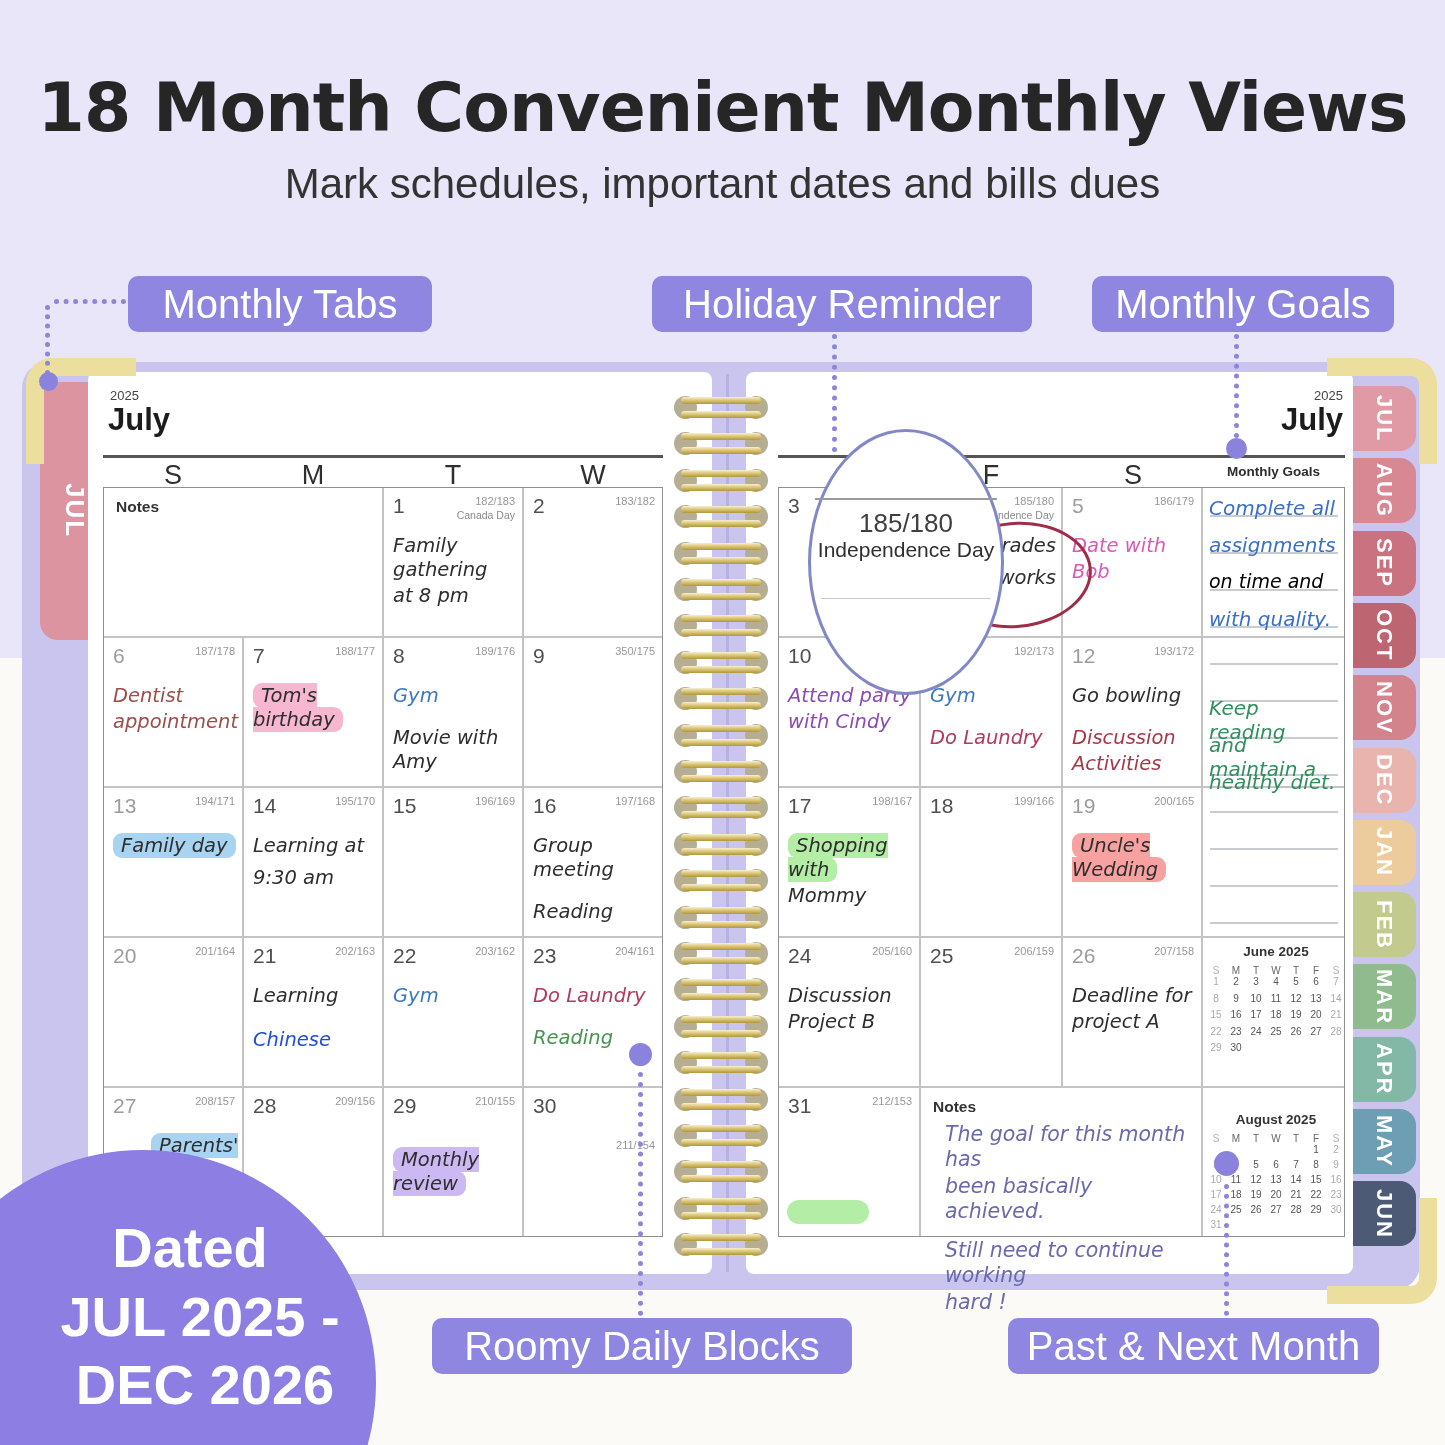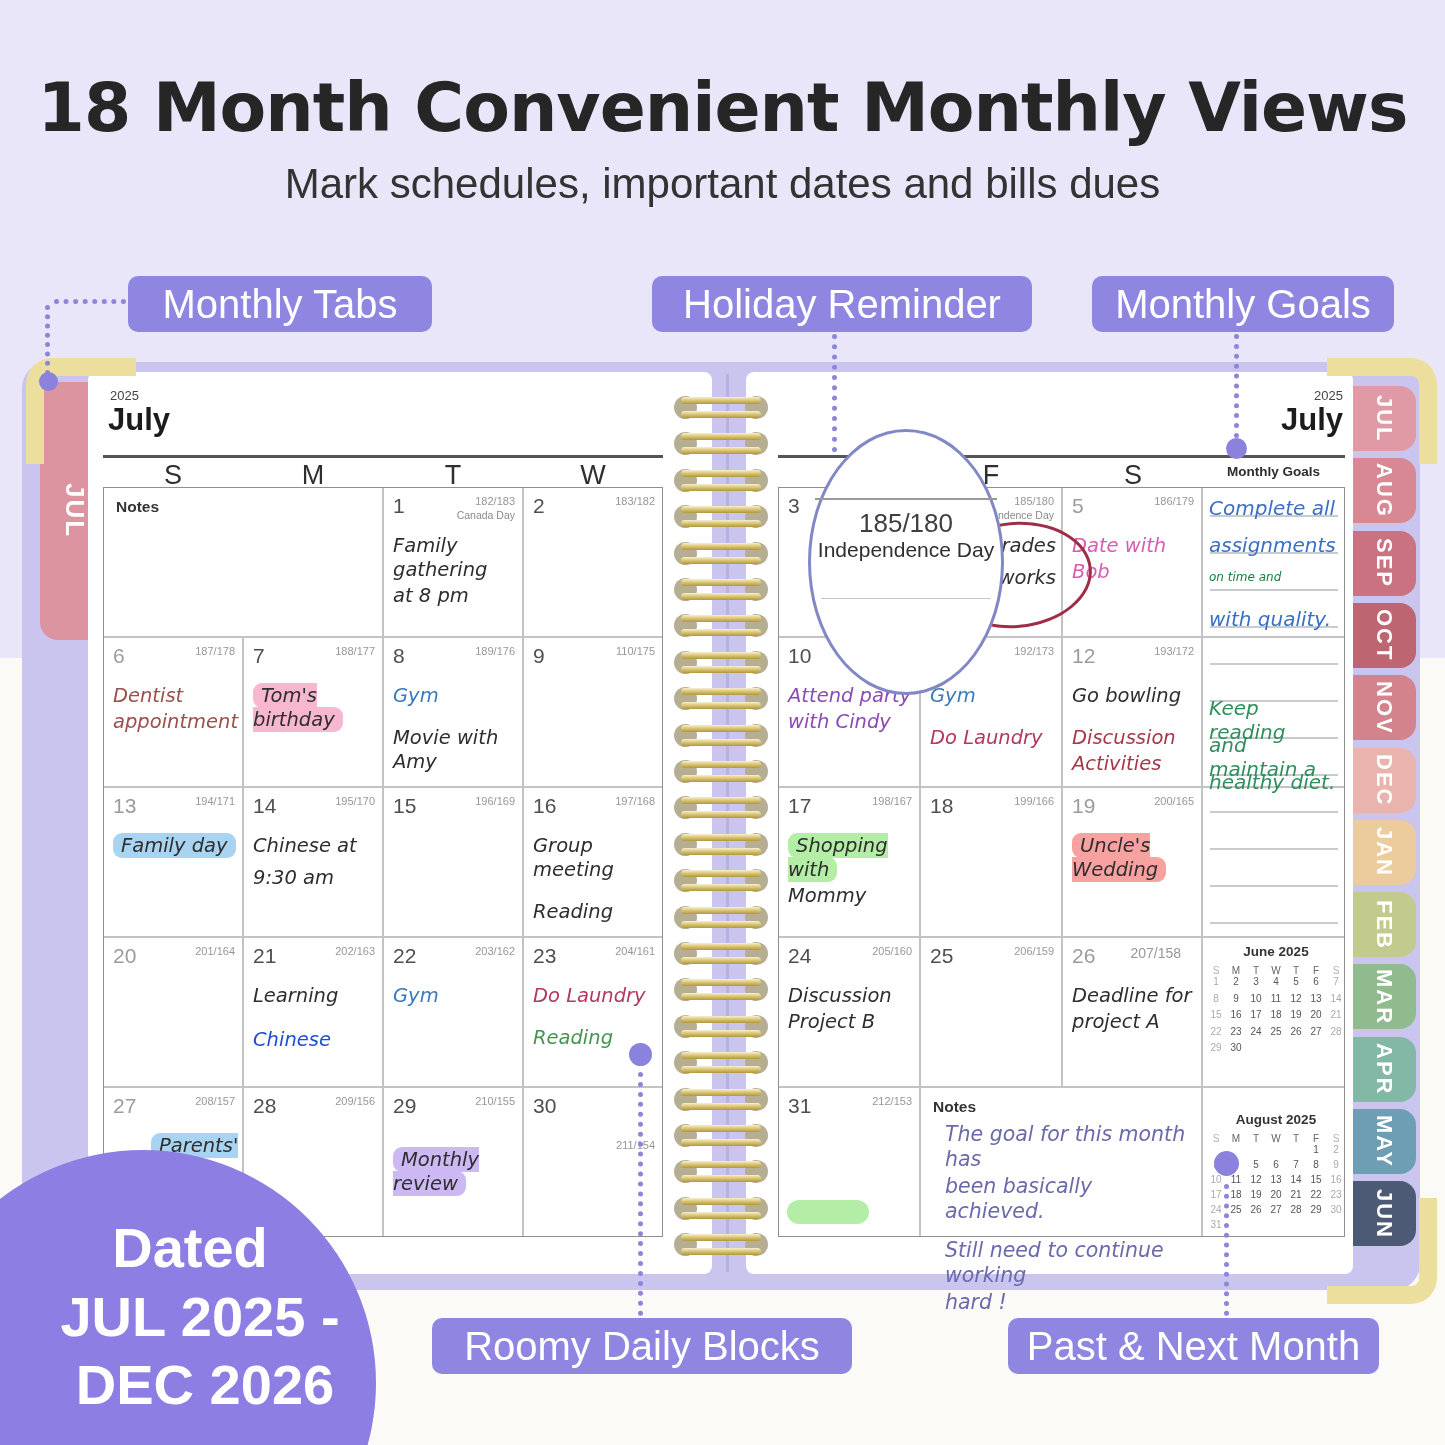--- a/index.html
+++ b/index.html
@@ -128,34 +128,34 @@
     <div class="cell" style="position: absolute; left: 383px; top: 637px; width: 140px; height: 150px;">
       <div style="position: absolute; left: 9px; top: 6px; font-size: 21px; color: rgb(79, 79, 79);">8</div>
       <div style="position: absolute; right: 7px; top: 7px; font-size: 11px; color: rgb(151, 151, 151);">189/176</div>
       <div style="position: absolute; left: 9px; right: 5px; top: 46px;">
         <div class="hw" style="position: relative; margin-top: 0px; color: rgb(59, 121, 187);">Gym</div>
         <div class="hw" style="position: relative; margin-top: 18px; color: rgb(46, 46, 46);">Movie with Amy</div>
       </div>
     </div>
     <div class="cell" style="position: absolute; left: 523px; top: 637px; width: 140px; height: 150px;">
       <div style="position: absolute; left: 9px; top: 6px; font-size: 21px; color: rgb(79, 79, 79);">9</div>
-      <div style="position: absolute; right: 7px; top: 7px; font-size: 11px; color: rgb(151, 151, 151);">110/175</div>
+      <div style="position: absolute; right: 7px; top: 7px; font-size: 11px; color: rgb(151, 151, 151);">350/175</div>
     </div>
     <div class="cell" style="position: absolute; left: 103px; top: 787px; width: 140px; height: 150px;">
       <div style="position: absolute; left: 9px; top: 6px; font-size: 21px; color: rgb(156, 156, 156);">13</div>
       <div style="position: absolute; right: 7px; top: 7px; font-size: 11px; color: rgb(151, 151, 151);">194/171</div>
       <div style="position: absolute; left: 9px; right: 5px; top: 46px;">
         <div class="hw" style="position: relative; margin-top: 0px; color: rgb(46, 46, 46);"><span class="hl" style="background: rgb(168, 212, 242);">Family day</span></div>
       </div>
     </div>
     <div class="cell" style="position: absolute; left: 243px; top: 787px; width: 140px; height: 150px;">
       <div style="position: absolute; left: 9px; top: 6px; font-size: 21px; color: rgb(79, 79, 79);">14</div>
       <div style="position: absolute; right: 7px; top: 7px; font-size: 11px; color: rgb(151, 151, 151);">195/170</div>
       <div style="position: absolute; left: 9px; right: 5px; top: 46px;">
-        <div class="hw" style="position: relative; margin-top: 0px; color: rgb(46, 46, 46);">Chinese at</div>
+        <div class="hw" style="position: relative; margin-top: 0px; color: rgb(46, 46, 46);">Learning at</div>
         <div class="hw" style="position: relative; margin-top: 8px; color: rgb(46, 46, 46);">9:30 am</div>
       </div>
     </div>
     <div class="cell" style="position: absolute; left: 383px; top: 787px; width: 140px; height: 150px;">
       <div style="position: absolute; left: 9px; top: 6px; font-size: 21px; color: rgb(79, 79, 79);">15</div>
       <div style="position: absolute; right: 7px; top: 7px; font-size: 11px; color: rgb(151, 151, 151);">196/169</div>
     </div>
     <div class="cell" style="position: absolute; left: 523px; top: 787px; width: 140px; height: 150px;">
       <div style="position: absolute; left: 9px; top: 6px; font-size: 21px; color: rgb(79, 79, 79);">16</div>
       <div style="position: absolute; right: 7px; top: 7px; font-size: 11px; color: rgb(151, 151, 151);">197/168</div>
@@ -284,21 +284,21 @@
         <div class="hw" style="position: relative; margin-top: 0px; color: rgb(46, 46, 46);">Discussion</div>
         <div class="hw" style="position: relative; margin-top: 2px; color: rgb(46, 46, 46);">Project B</div>
       </div>
     </div>
     <div class="cell" style="position: absolute; left: 920px; top: 937px; width: 142px; height: 150px;">
       <div style="position: absolute; left: 9px; top: 6px; font-size: 21px; color: rgb(79, 79, 79);">25</div>
       <div style="position: absolute; right: 7px; top: 7px; font-size: 11px; color: rgb(151, 151, 151);">206/159</div>
     </div>
     <div class="cell" style="position: absolute; left: 1062px; top: 937px; width: 140px; height: 150px;">
       <div style="position: absolute; left: 9px; top: 6px; font-size: 21px; color: rgb(156, 156, 156);">26</div>
-      <div style="position: absolute; right: 20px; top: 7px; font-size: 14px; color: rgb(151, 151, 151);">207/158</div>
+      <div style="position: absolute; right: 7px; top: 7px; font-size: 11px; color: rgb(151, 151, 151);">207/158</div>
       <div style="position: absolute; left: 9px; right: 5px; top: 46px;">
         <div class="hw" style="position: relative; margin-top: 0px; color: rgb(46, 46, 46);">Deadline for</div>
         <div class="hw" style="position: relative; margin-top: 2px; color: rgb(46, 46, 46);">project A</div>
       </div>
     </div>
     <div class="cell" style="position: absolute; left: 778px; top: 1087px; width: 142px; height: 150px;">
       <div style="position: absolute; left: 9px; top: 6px; font-size: 21px; color: rgb(79, 79, 79);">31</div>
       <div style="position: absolute; right: 7px; top: 7px; font-size: 11px; color: rgb(151, 151, 151);">212/153</div>
       <div style="position: absolute; left: 8px; bottom: 12px; width: 82px; height: 24px; border-radius: 12px; background: rgb(180, 237, 166);"></div>
     </div>
@@ -326,21 +326,21 @@
     <div style="position: absolute; left: 1210px; top: 700px; width: 128px; height: 1.5px; background: rgb(154, 160, 168); opacity: 0.55; z-index: 4;"></div>
     <div style="position: absolute; left: 1210px; top: 737px; width: 128px; height: 1.5px; background: rgb(154, 160, 168); opacity: 0.55; z-index: 4;"></div>
     <div style="position: absolute; left: 1210px; top: 774px; width: 128px; height: 1.5px; background: rgb(154, 160, 168); opacity: 0.55; z-index: 4;"></div>
     <div style="position: absolute; left: 1210px; top: 811px; width: 128px; height: 1.5px; background: rgb(154, 160, 168); opacity: 0.55; z-index: 4;"></div>
     <div style="position: absolute; left: 1210px; top: 848px; width: 128px; height: 1.5px; background: rgb(154, 160, 168); opacity: 0.55; z-index: 4;"></div>
     <div style="position: absolute; left: 1210px; top: 885px; width: 128px; height: 1.5px; background: rgb(154, 160, 168); opacity: 0.55; z-index: 4;"></div>
     <div style="position: absolute; left: 1210px; top: 922px; width: 128px; height: 1.5px; background: rgb(154, 160, 168); opacity: 0.55; z-index: 4;"></div>
     <div style="position: absolute; left: 1209px; top: 496px; width: 132px; z-index: 4;">
       <div class="hw" style="position: relative; height: 37px; font-size: 20px; color: rgb(58, 111, 196);">Complete all</div>
       <div class="hw" style="position: relative; height: 37px; font-size: 20px; color: rgb(58, 111, 196);">assignments</div>
-      <div class="hw" style="position: relative; height: 37px; font-size: 12px; color: #15803d;">on time and</div>
+      <div class="hw" style="position: relative; height: 37px; font-size: 19px; color: #000000;">on time and</div>
       <div class="hw" style="position: relative; height: 37px; font-size: 20px; color: rgb(58, 111, 196);">with quality.</div>
     </div>
     <div style="position: absolute; left: 1209px; top: 696px; width: 132px; z-index: 4;">
       <div class="hw" style="position: relative; height: 37px; font-size: 20px; color: rgb(47, 143, 92);">Keep reading</div>
       <div class="hw" style="position: relative; height: 37px; font-size: 20px; color: rgb(47, 143, 92);">and maintain a</div>
       <div class="hw" style="position: relative; height: 37px; font-size: 20px; color: rgb(47, 143, 92);">healthy diet.</div>
     </div>
     <div class="minical" style="position: absolute; top: 944px;">
       <div style="position: relative; font-size: 13.5px; font-weight: bold; color: rgb(51, 51, 51); text-align: center;">June 2025</div>
       <div class="mrow" style="position: relative; margin-top: 6px;">

